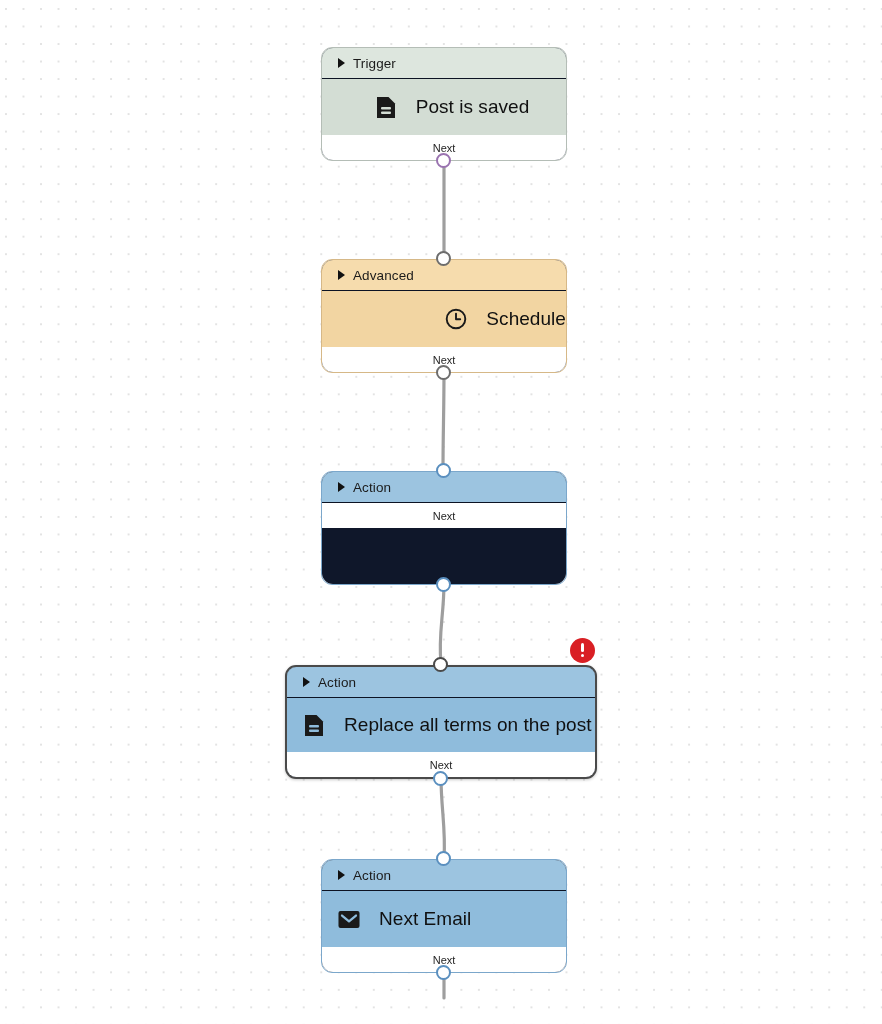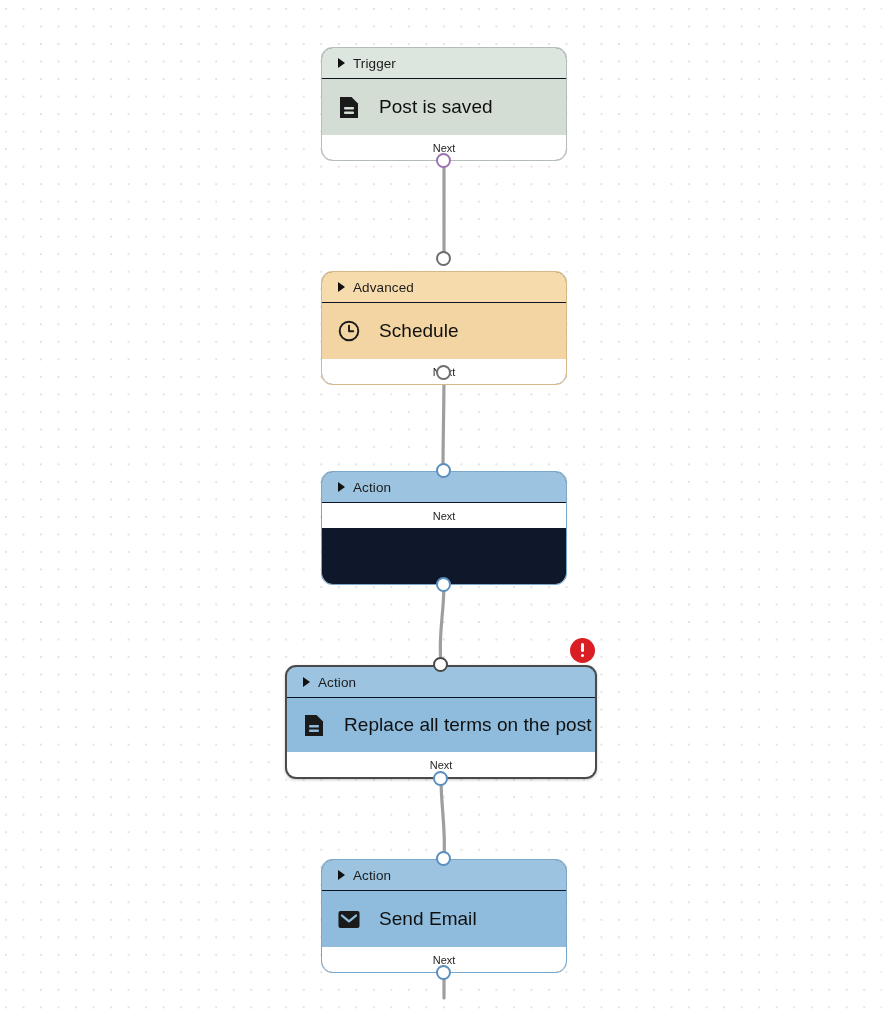--- a/index.html
+++ b/index.html
@@ -121,25 +121,25 @@
     display: flex;
     align-items: center;
     justify-content: center;
     font-size: 11px;
     color: #262626;
   }
 
   
   .v-trigger  { border: 1px solid #b4bdb6; }
   .v-trigger  .node-header { background: #dde6de; }
-  .v-trigger  .node-body   { background: #d3ddd4; }
+  .v-trigger  .node-body   { background: #d3ddd4; justify-content: center; }
 
   .v-advanced { border: 1px solid #d6b887; }
   .v-advanced .node-header { background: #f6dcad; }
-  .v-advanced .node-body   { background: #f2d5a2; }
+  .v-advanced .node-body   { background: #f2d5a2; justify-content: flex-end; }
 
   .v-action   { border: 1px solid #7ba7cb; }
   .v-action   .node-header { background: #9cc4e0; }
   .v-action   .node-body   { background: #8fbcdc; }
 
   .v-selected {
     border: 2px solid #4a4a4a;
     box-shadow: 0 1px 3px rgba(0,0,0,0.22);
   }
   .v-selected .node-header { background: #9cc4e0; }
@@ -218,21 +218,21 @@
             <rect x="5" y="15.6" width="10" height="2.4" rx="1" fill="#d3ddd4"></rect>
           </svg>
         </span>
         <span class="node-title">Post is saved</span>
       </div>
       <div class="node-footer">Next</div>
     </div>
   </div>
   <div class="port port-purple" style="left:436px; top:153px;"></div>
 
-  <div class="node v-advanced" style="left:321px; top:259px; width:246px; height:114px;margin-top:12px;">
+  <div class="node v-advanced" style="left:321px; top:259px; width:246px; height:114px;">
     <div class="node-inner">
       <div class="node-header">
         <span class="disclosure"></span>
         <span>Advanced</span>
       </div>
       <div class="node-divider"></div>
       <div class="node-body">
         <span class="node-icon">
           <svg width="22" height="22" viewBox="0 0 22 22" aria-hidden="true">
             <circle cx="11" cy="11" r="9.3" fill="none" stroke="#1a1a1a" stroke-width="1.9"></circle>
@@ -294,21 +294,21 @@
         <span>Action</span>
       </div>
       <div class="node-divider"></div>
       <div class="node-body">
         <span class="node-icon">
           <svg width="23" height="19" viewBox="0 0 23 19" aria-hidden="true">
             <rect x="0.5" y="0.5" width="22" height="18" rx="2.2" fill="#1a1a1a"></rect>
             <path d="M4.2 5.4 L11.5 11.4 L18.8 5.4" fill="none" stroke="#8fbcdc" stroke-width="2.4" stroke-linecap="round" stroke-linejoin="round"></path>
           </svg>
         </span>
-        <span class="node-title">Send Email</span>
+        <span class="node-title">Next Email</span>
       </div>
       <div class="node-footer">Next</div>
     </div>
   </div>
   <div class="port port-blue" style="left:436px; top:851px;"></div>
   <div class="port port-blue" style="left:436px; top:965px;"></div>
 
 </div>
 
 </body></html>

